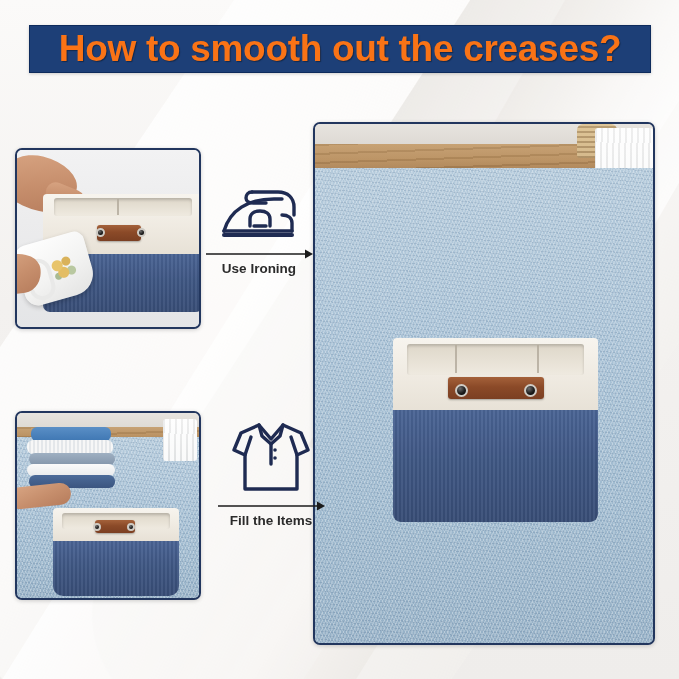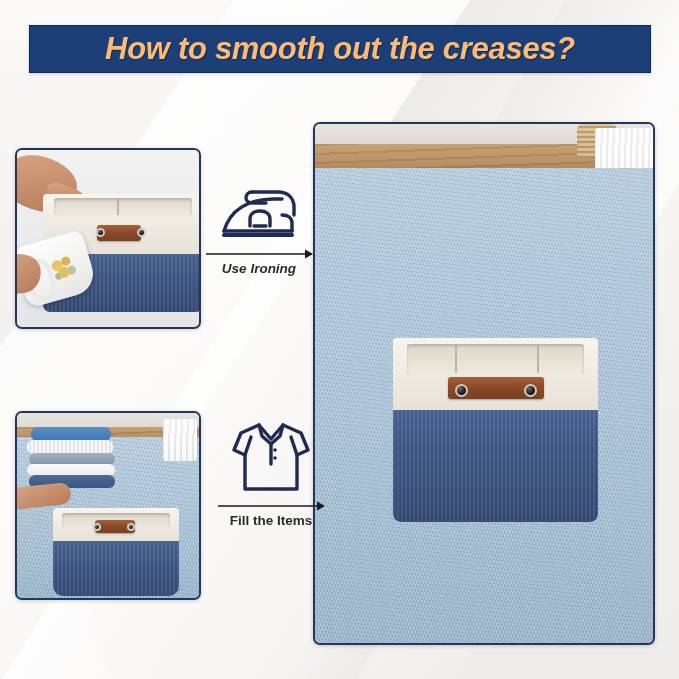--- a/index.html
+++ b/index.html
@@ -61,27 +61,26 @@
   .banner {
     position: absolute;
     left: 29px; top: 25px;
     width: 622px; height: 48px;
     background: #1d3f77;
     border: 1px solid #0e2b5c;
     display: flex; align-items: center; justify-content: center;
     box-shadow: 0 1px 3px rgba(0,0,0,.18);
   }
   .banner-text {
-    color: #fdba74;
-    font-size: 31px;
+    color: #f97316;
+    font-size: 37px;
     font-weight: bold;
     letter-spacing: -0.3px;
     text-shadow: 1px 1px 1px rgba(0,0,0,.35);
     white-space: nowrap;
-    font-style: italic;
   }
 
   
   .panel {
     position: absolute;
     border: 2px solid #22365e;
     border-radius: 7px;
     overflow: hidden;
     background: #cfd8e0;
     box-shadow: 0 1px 4px rgba(0,0,0,.18);
@@ -205,21 +204,21 @@
   }
   
   .towel { position:absolute; border-radius: 6px; }
 
   
   .step {
     position: absolute;
     width: 112px;
     display: flex; flex-direction: column; align-items: center;
   }
-  #step-iron { left: 203px; top: 188px; font-style: italic; }
+  #step-iron { left: 203px; top: 188px; }
   #step-fill { left: 203px; top: 420px; padding-left: 24px; }
   .step-icon { display:block; }
   .arrow-wrap { position: relative; width: 107px; height: 12px; margin-top: 4px; }
   .step-label {
     margin-top: 3px;
     font-size: 13.5px;
     font-weight: bold;
     color: #2b2b2b;
     white-space: nowrap;
   }

